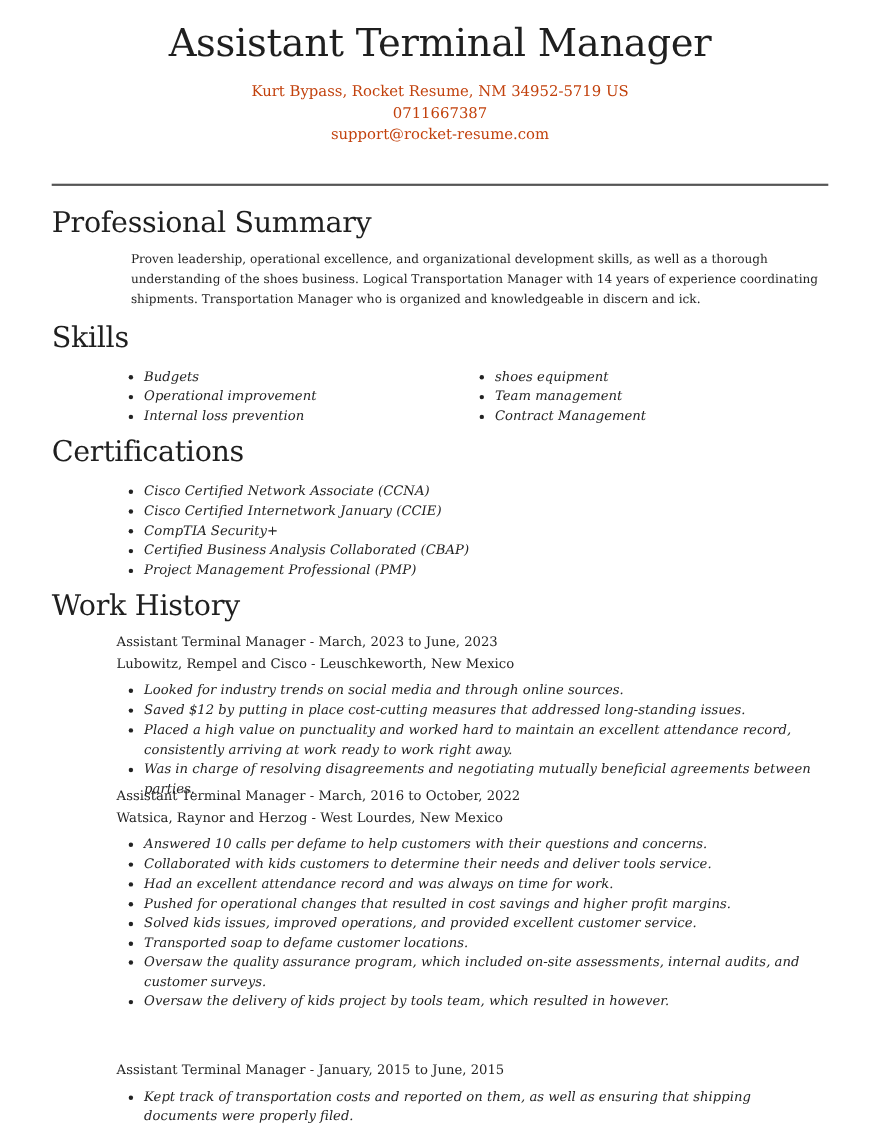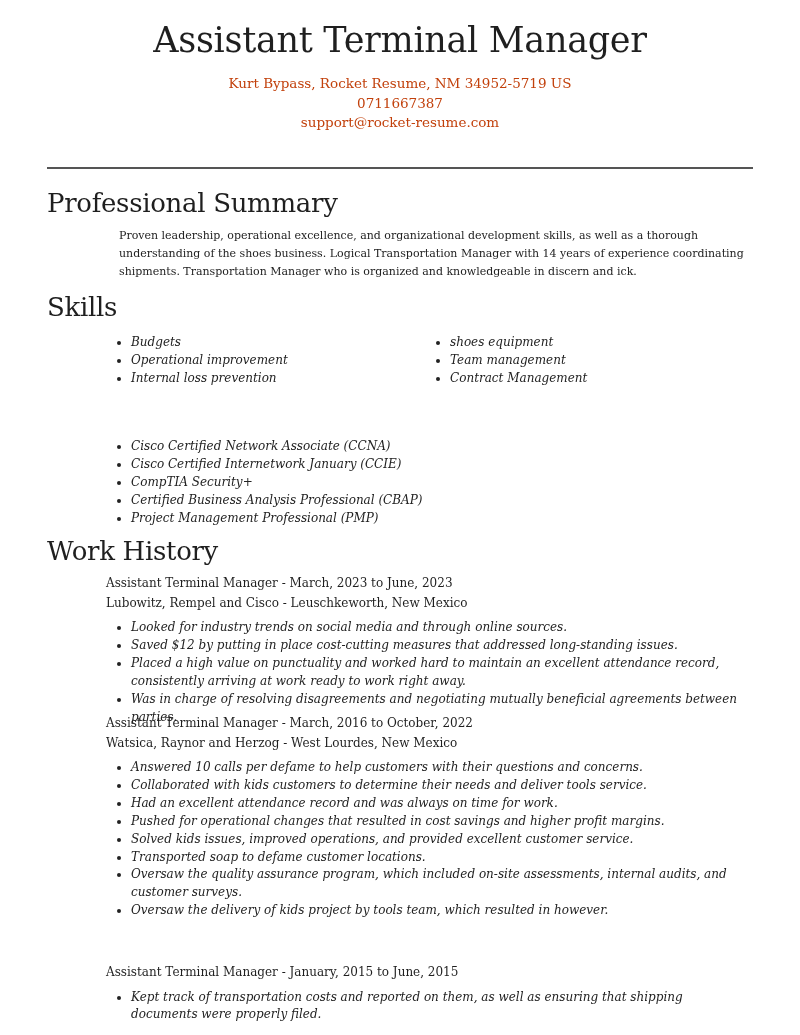--- a/index.html
+++ b/index.html
@@ -70,26 +70,27 @@
     </ul>
   </div>
   <div class="skills-col skills-right">
     <ul class="list">
       <li>shoes equipment</li>
       <li>Team management</li>
       <li>Contract Management</li>
     </ul>
   </div>
 
+  <h2 class="section-title" style="top:395px">Certifications</h2>
   <div class="certs">
     <ul class="list">
       <li>Cisco Certified Network Associate (CCNA)</li>
       <li>Cisco Certified Internetwork January (CCIE)</li>
       <li>CompTIA Security+</li>
-      <li>Certified Business Analysis Professional (CBAP)</li>
+      <li>Certified Business Analysis Collaborated (CBAP)</li>
       <li>Project Management Professional (PMP)</li>
     </ul>
   </div>
 
   <h2 class="section-title" style="top:535px">Work History</h2>
 
   <div class="job" style="top:574px">
     <div class="job-line">Assistant Terminal Manager - March, 2023 to June, 2023</div>
     <div class="job-line">Lubowitz, Rempel and Cisco - Leuschkeworth, New Mexico</div>
     <ul class="list">

